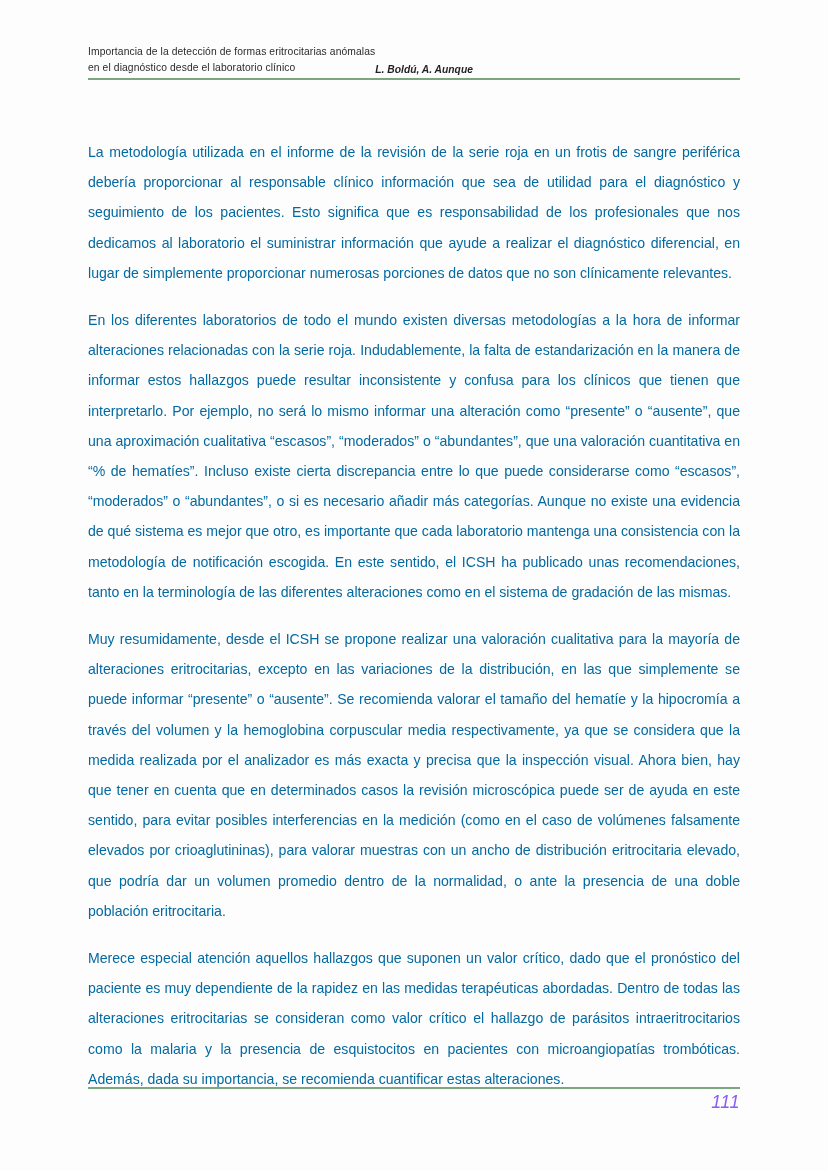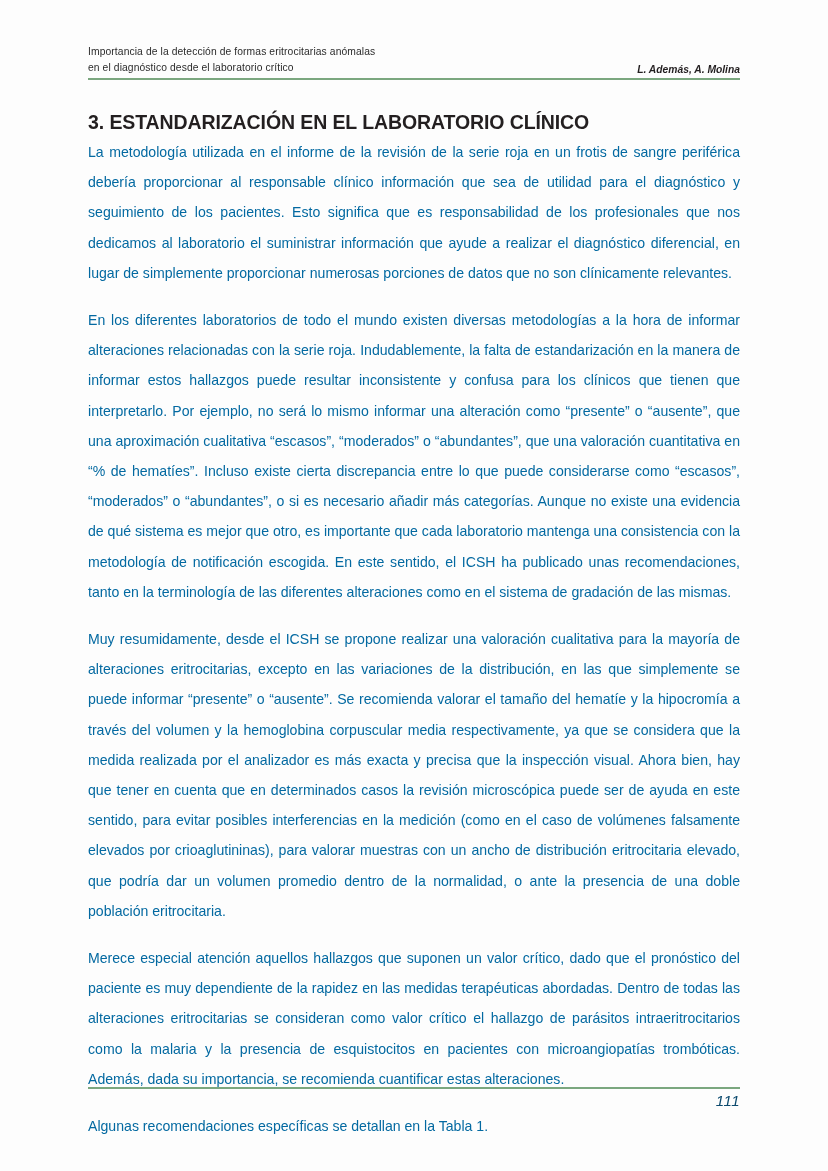--- a/index.html
+++ b/index.html
@@ -23,21 +23,20 @@
   .running-head {
     position: absolute;
     left: 88px;
     top: 44px;
     width: 652px;
     height: 38px;
   }
   .running-head-inner {
     display: flex;
     align-items: flex-end;
-    justify-content: space-between;
     width: 100%;
   }
   .rh-title {
     font-size: 10.3px;
     line-height: 15.5px;
     color: #2b2b2b;
     letter-spacing: 0.01em;
     max-width: 450px;
   }
   .rh-title .rh-line {
@@ -92,49 +91,47 @@
     hyphens: manual;
   }
   p.para:last-child { margin-bottom: 0; }
   p.para b { font-weight: normal; }
 
   
   .folio {
     position: absolute;
     right: 88px;
     top: 1092px;
-    font-size: 15px;
+    font-size: 18px;
     font-style: italic;
-    color: #0c4a6e;
+    color: #8b5cf6;
     letter-spacing: 0.5px;
   }
 </style>
 </head>
 <body>
 
 <div class="page">
 
   <div class="running-head">
     <div class="running-head-inner">
       <div class="rh-title">
         <span class="rh-line">Importancia de la detección de formas eritrocitarias anómalas</span>
-        <span class="rh-line">en el diagnóstico desde el laboratorio crítico</span>
+        <span class="rh-line">en el diagnóstico desde el laboratorio clínico</span>
       </div>
-      <div class="rh-authors">L. Además, A. Molina</div>
+      <div class="rh-authors">L. Boldú, A. Aunque</div>
     </div>
   </div>
 
   <div class="rule rule-top"></div>
 
-  <h1 class="section-title">3. ESTANDARIZACIÓN EN EL LABORATORIO CLÍNICO</h1>
 
   <div class="body-col">
     <p class="para">La metodología utilizada en el informe de la revisión de la serie roja en un frotis de sangre periférica debería proporcionar al responsable clínico información que sea de utilidad para el diagnóstico y seguimiento de los pacientes. Esto significa que es responsabilidad de los profesionales que nos dedicamos al laboratorio el suministrar información que ayude a realizar el diagnóstico diferencial, en lugar de simplemente proporcionar numerosas porciones de datos que no son clínicamente relevantes.</p>
     <p class="para">En los diferentes laboratorios de todo el mundo existen diversas metodologías a la hora de informar alteraciones relacionadas con la serie roja. Indudablemente, la falta de estandarización en la manera de informar estos hallazgos puede resultar inconsistente y confusa para los clínicos que tienen que interpretarlo. Por ejemplo, no será lo mismo informar una alteración como “presente” o “ausente”, que una aproximación cualitativa “escasos”, “moderados” o “abundantes”, que una valoración cuantitativa en “% de hematíes”. Incluso existe cierta discrepancia entre lo que puede considerarse como “escasos”, “moderados” o “abundantes”, o si es necesario añadir más categorías. Aunque no existe una evidencia de qué sistema es mejor que otro, es importante que cada laboratorio mantenga una consistencia con la metodología de notificación escogida. En este sentido, el ICSH ha publicado unas recomendaciones, tanto en la terminología de las diferentes alteraciones como en el sistema de gradación de las mismas.</p>
     <p class="para">Muy resumidamente, desde el ICSH se propone realizar una valoración cualitativa para la mayoría de alteraciones eritrocitarias, excepto en las variaciones de la distribución, en las que simplemente se puede informar “presente” o “ausente”. Se recomienda valorar el tamaño del hematíe y la hipocromía a través del volumen y la hemoglobina corpuscular media respectivamente, ya que se considera que la medida realizada por el analizador es más exacta y precisa que la inspección visual. Ahora bien, hay que tener en cuenta que en determinados casos la revisión microscópica puede ser de ayuda en este sentido, para evitar posibles interferencias en la medición (como en el caso de volúmenes falsamente elevados por crioaglutininas), para valorar muestras con un ancho de distribución eritrocitaria elevado, que podría dar un volumen promedio dentro de la normalidad, o ante la presencia de una doble población eritrocitaria.</p>
     <p class="para"><span>Merece especial atención aquellos hallazgos que suponen un </span><b>valor crítico</b><span>, dado que el pronóstico del paciente es muy dependiente de la rapidez en las medidas terapéuticas abordadas. Dentro de todas las alteraciones eritrocitarias se consideran como valor crítico el hallazgo de parásitos intraeritrocitarios como la malaria y la presencia de esquistocitos en pacientes con microangiopatías trombóticas. Además, dada su importancia, se recomienda cuantificar estas alteraciones.</span></p>
-    <p class="para">Algunas recomendaciones específicas se detallan en la Tabla 1.</p>
   </div>
 
   <div class="rule rule-bottom"></div>
   <div class="folio">111</div>
 
 </div>
 
 </body></html>

